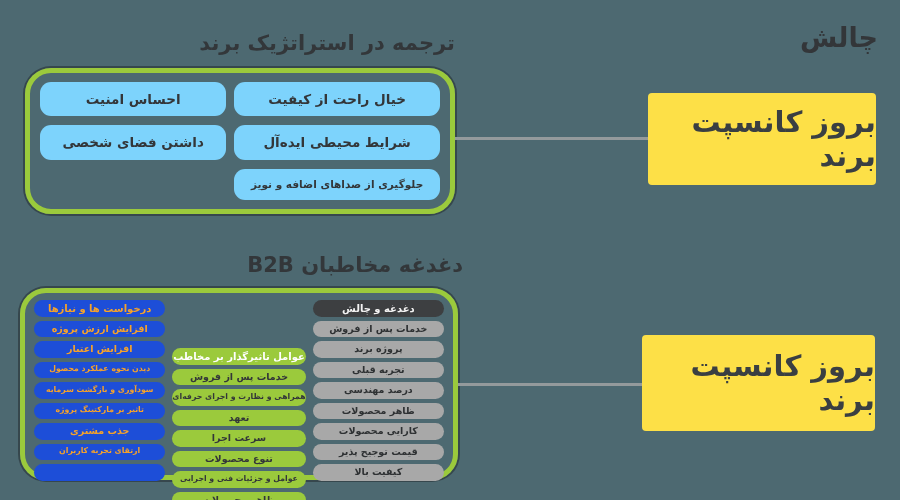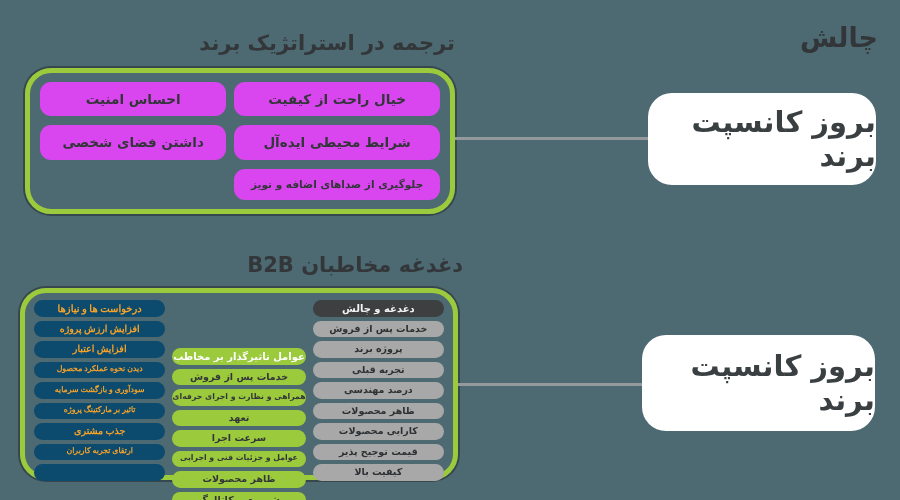--- a/index.html
+++ b/index.html
@@ -29,49 +29,49 @@
   .top-grid {
     width:100%; height:100%; display:grid; direction:rtl;
     grid-template-columns: 1.05fr 0.95fr; column-gap:8px; row-gap:9px;
     font-size:13.5px;
   }
   .pill {
     display:flex; align-items:center; justify-content:center;
     font-weight:bold; direction:rtl; white-space:nowrap; overflow:hidden;
     line-height:1.1;
   }
-  .green-pill  { background:#d946ef; color:#333639; border-radius:11px; font-size:inherit; }
+  .green-pill  { background:#7dd3fc; color:#333639; border-radius:11px; font-size:inherit; }
   .pill.long   { font-size:78%; }
 
   .connector { position:absolute; height:3px; background:#949a9c; }
   .top-connector    { left:455px; top:137px; width:193px; }
   .bottom-connector { left:458px; top:383px; width:184px; }
 
   .result-box {
-    position:absolute; background:#ffffff; border-radius:24px;
+    position:absolute; background:#fde047; border-radius:4px;
     display:flex; align-items:center; justify-content:center;
     font-size:29px; font-weight:bold; color:#3a3f42; direction:rtl;
   }
   .top-result    { left:648px; top:93px;  width:228px; height:92px; }
   .bottom-result { left:642px; top:335px; width:233px; height:96px; }
 
   .bottom-box { left:20px; top:288px; width:438px; height:192px; padding:7px 9px; }
   .columns {
     width:100%; height:100%; display:flex; flex-direction:row-reverse;
     gap:7px; font-size:9.5px;
   }
   .col { flex:1 1 0; display:flex; flex-direction:column; gap:4px; }
   .col .pill { height:16.5px; flex:0 0 16.5px; border-radius:9px; font-size:inherit; }
   .col .pill.long { font-size:82%; }
   .header-pill { font-size:10px !important; }
   .dark-pill   { background:#3d3f41; color:#f4f4f4; }
   .gray-pill   { background:#a8a8a8; color:#2e3133; }
   .gcol-pill   { background:#9bca3c; color:#333639; }
   .green-header{ background:#9bca3c; color:#ffffff;margin-top:48px; }
-  .purple-pill { background:#0c4a6e; color:#f6a32a;font-family:Liberation Serif, serif; }
+  .purple-pill { background:#1d4ed8; color:#f6a32a; }
 </style>
 </head>
 <body>
 
 <div class="canvas">
 
   <div class="challenge-title">چالش</div>
 
   <div class="section-title top-title">ترجمه در استراتژیک برند</div>
 
@@ -127,20 +127,21 @@
         <div class="col" style="flex:1">
 
             <div class="pill gcol-pill">خدمات پس از فروش</div>
 
             <div class="pill gcol-pill long">همراهی و نظارت و اجرای حرفه‌ای</div>
 
             <div class="pill gcol-pill">تعهد</div>
 
             <div class="pill gcol-pill">سرعت اجرا</div>
 
+            <div class="pill gcol-pill">تنوع محصولات</div>
 
             <div class="pill gcol-pill long">عوامل و جزئیات فنی و اجرایی</div>
 
             <div class="pill gcol-pill">ظاهر محصولات</div>
 
             <div class="pill gcol-pill">شوروم و کاتالوگ</div>
           </div>
       </div>
 
       <div class="col">

